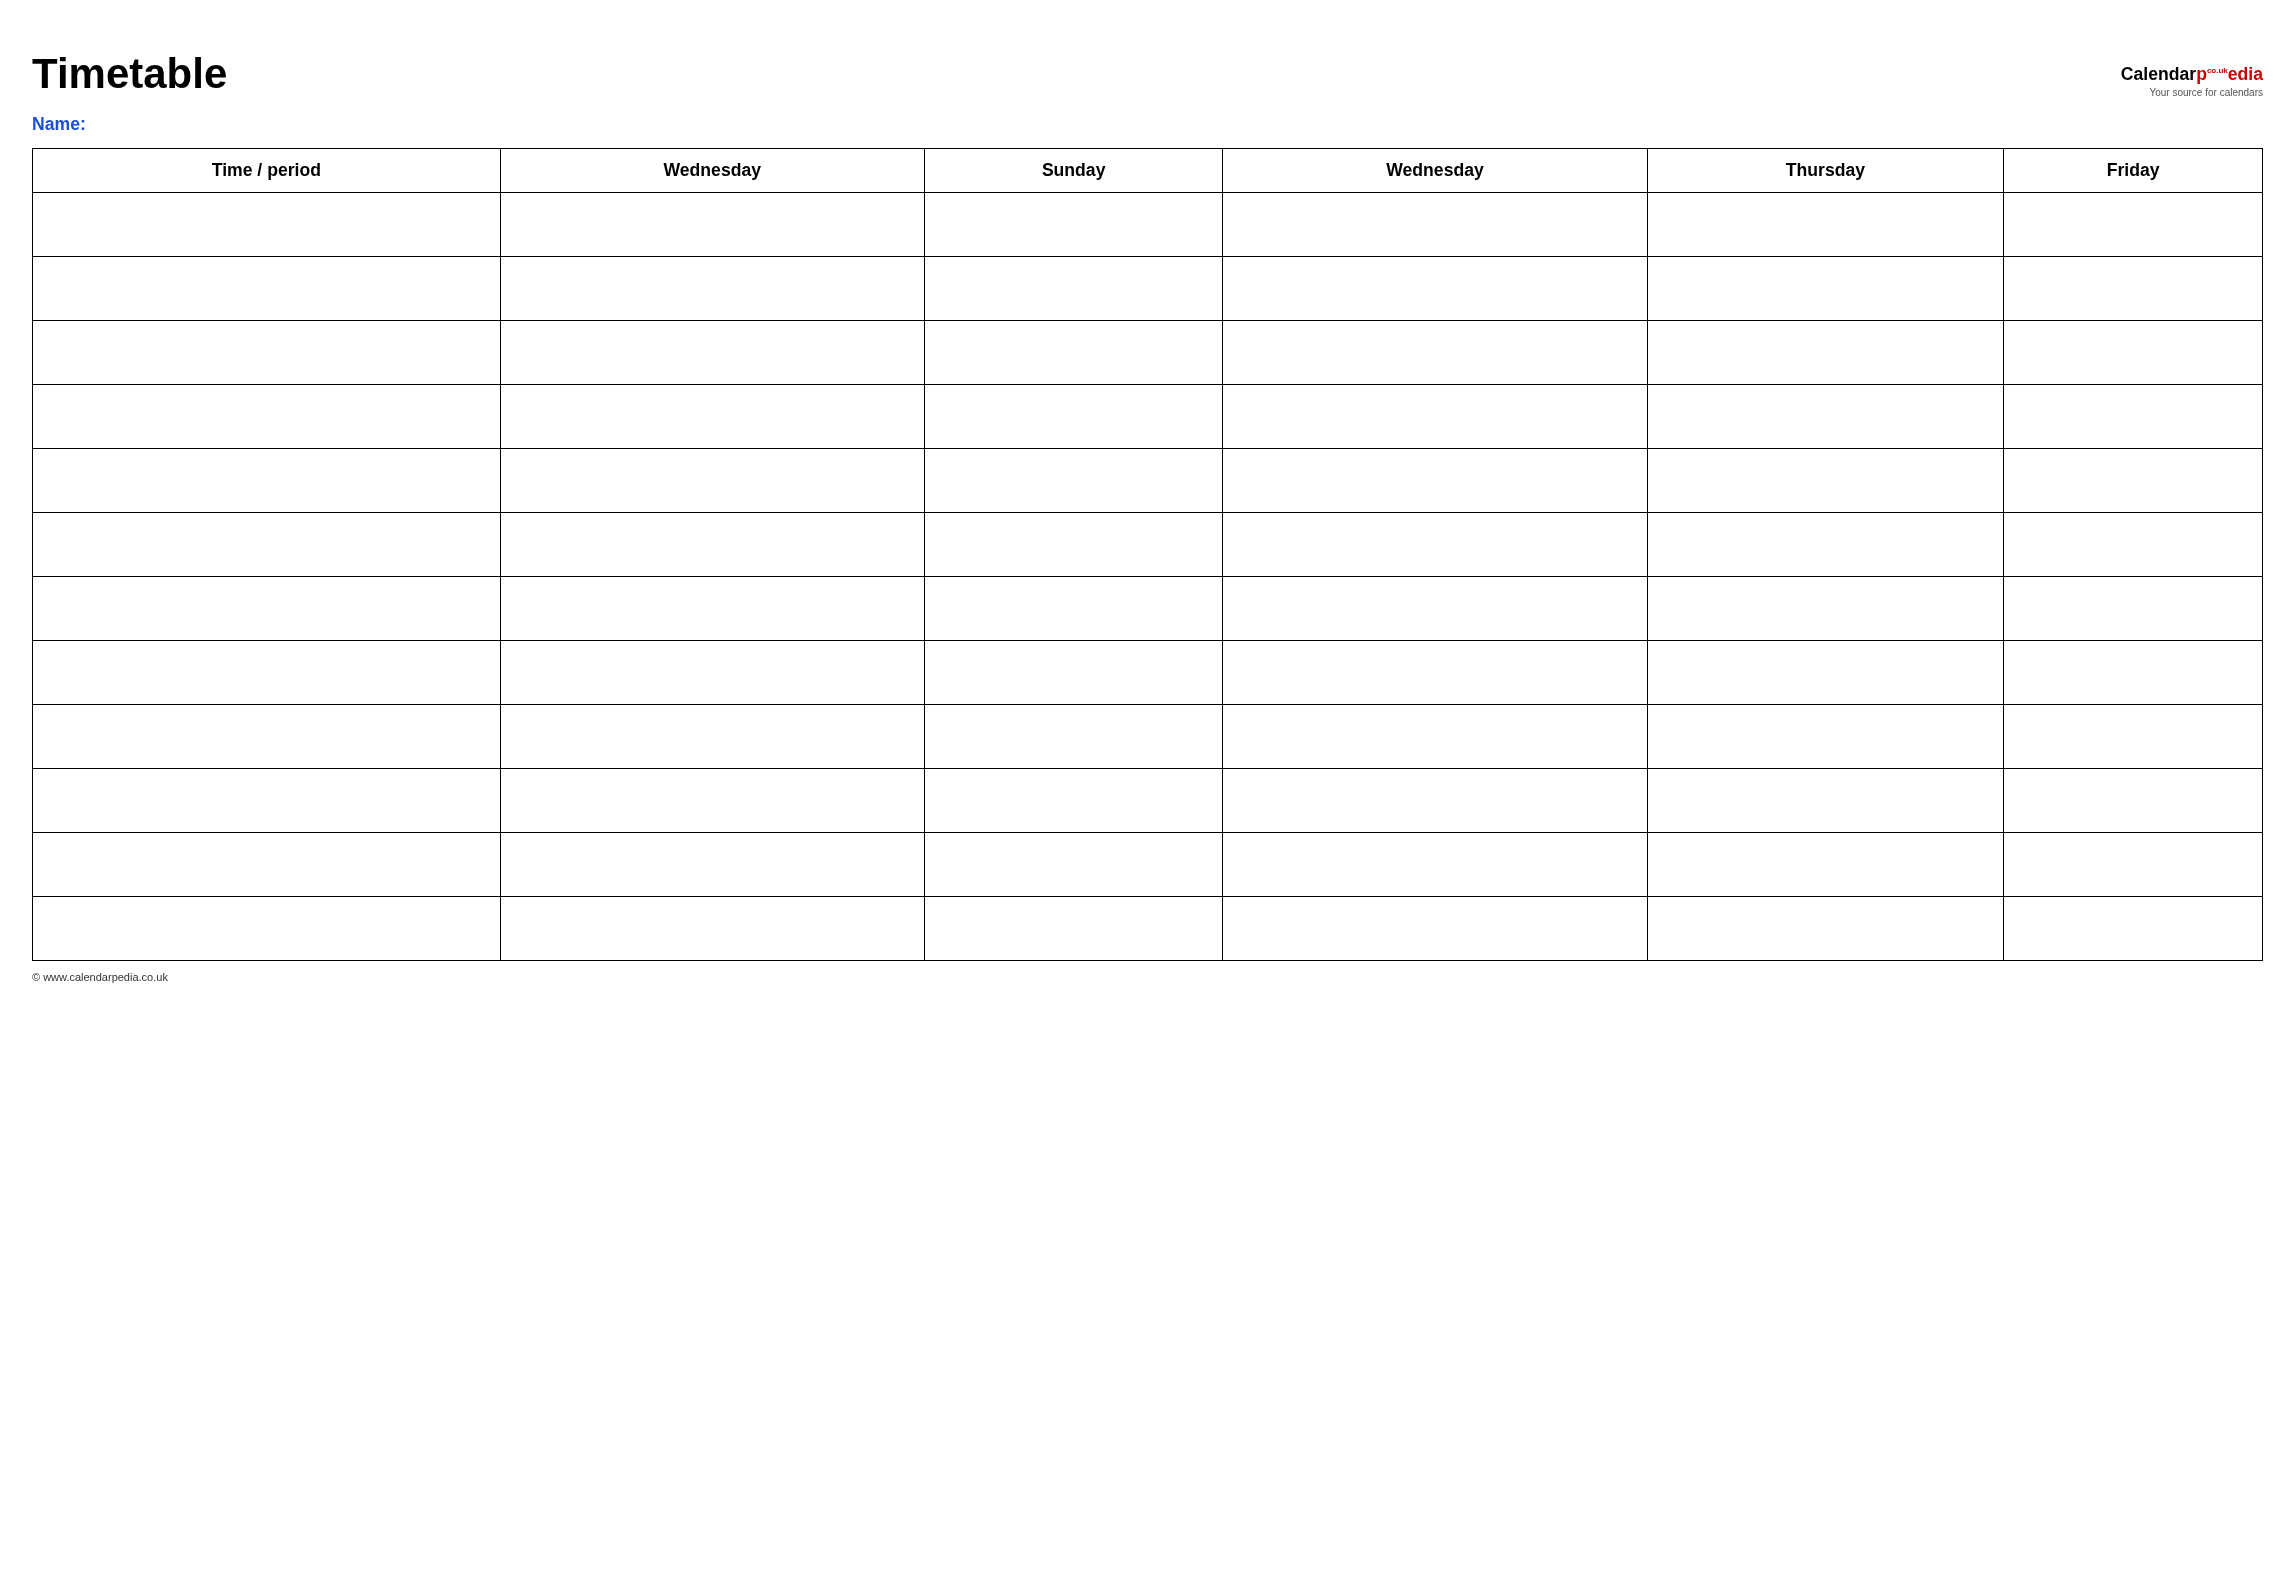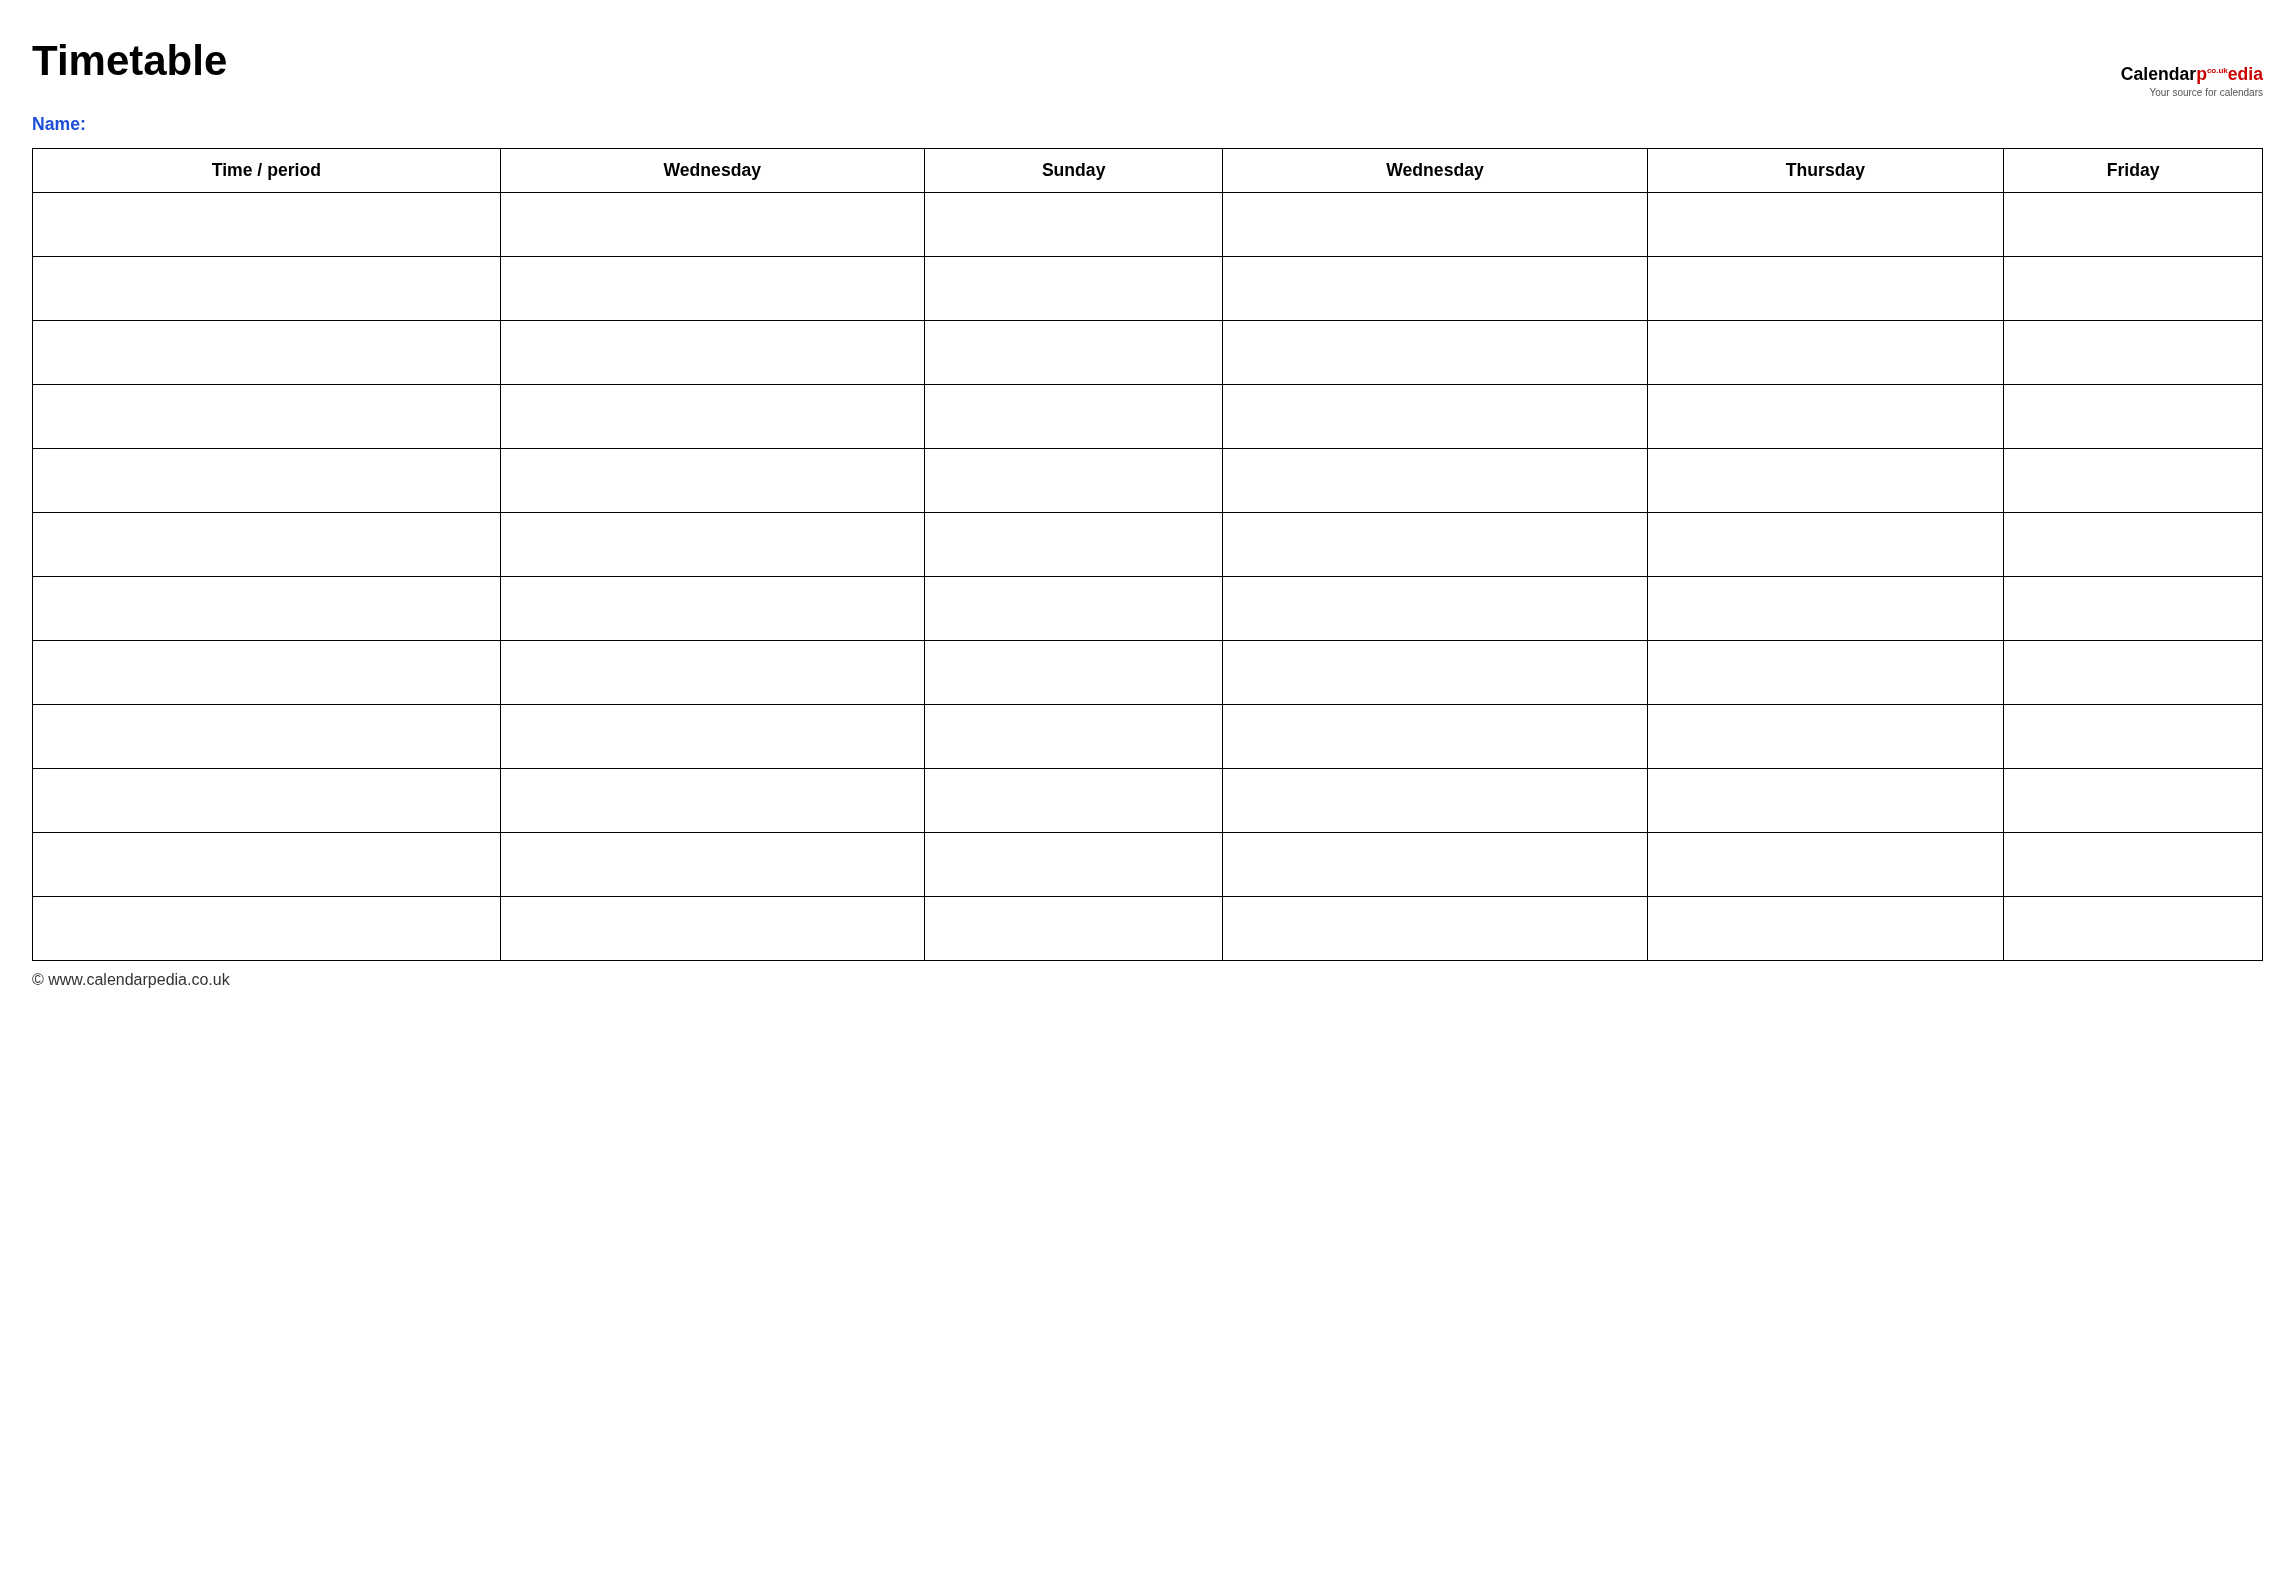--- a/index.html
+++ b/index.html
@@ -12,21 +12,21 @@
       background: #ffffff;
       font-family: Arial, Helvetica, sans-serif;
       padding: 24px 32px 16px 32px;
       width: 100%;
       min-height: 100vh;
     }
 
     .header {
       display: flex;
       justify-content: space-between;
-      align-items: center;
+      align-items: flex-end;
       margin-bottom: 16px;
     }
 
     .title {
       font-size: 42px;
       font-weight: 900;
       color: #000000;
       line-height: 1.1;
     }
 
@@ -89,21 +89,21 @@
       height: 64px;
       padding: 0;
     }
 
     .timetable thead tr th:first-child {
       border-right: 1.6px solid #000000;
     }
 
     .footer {
       margin-top: 9.6px;
-      font-size: 16px;
+      font-size: 11px;
       color: #333333;
     }
   </style>
 </head>
 <body>
 
 <div class="header">
   <h1 class="title">Timetable</h1>
   <div class="logo-container">
     <div class="logo-text">

